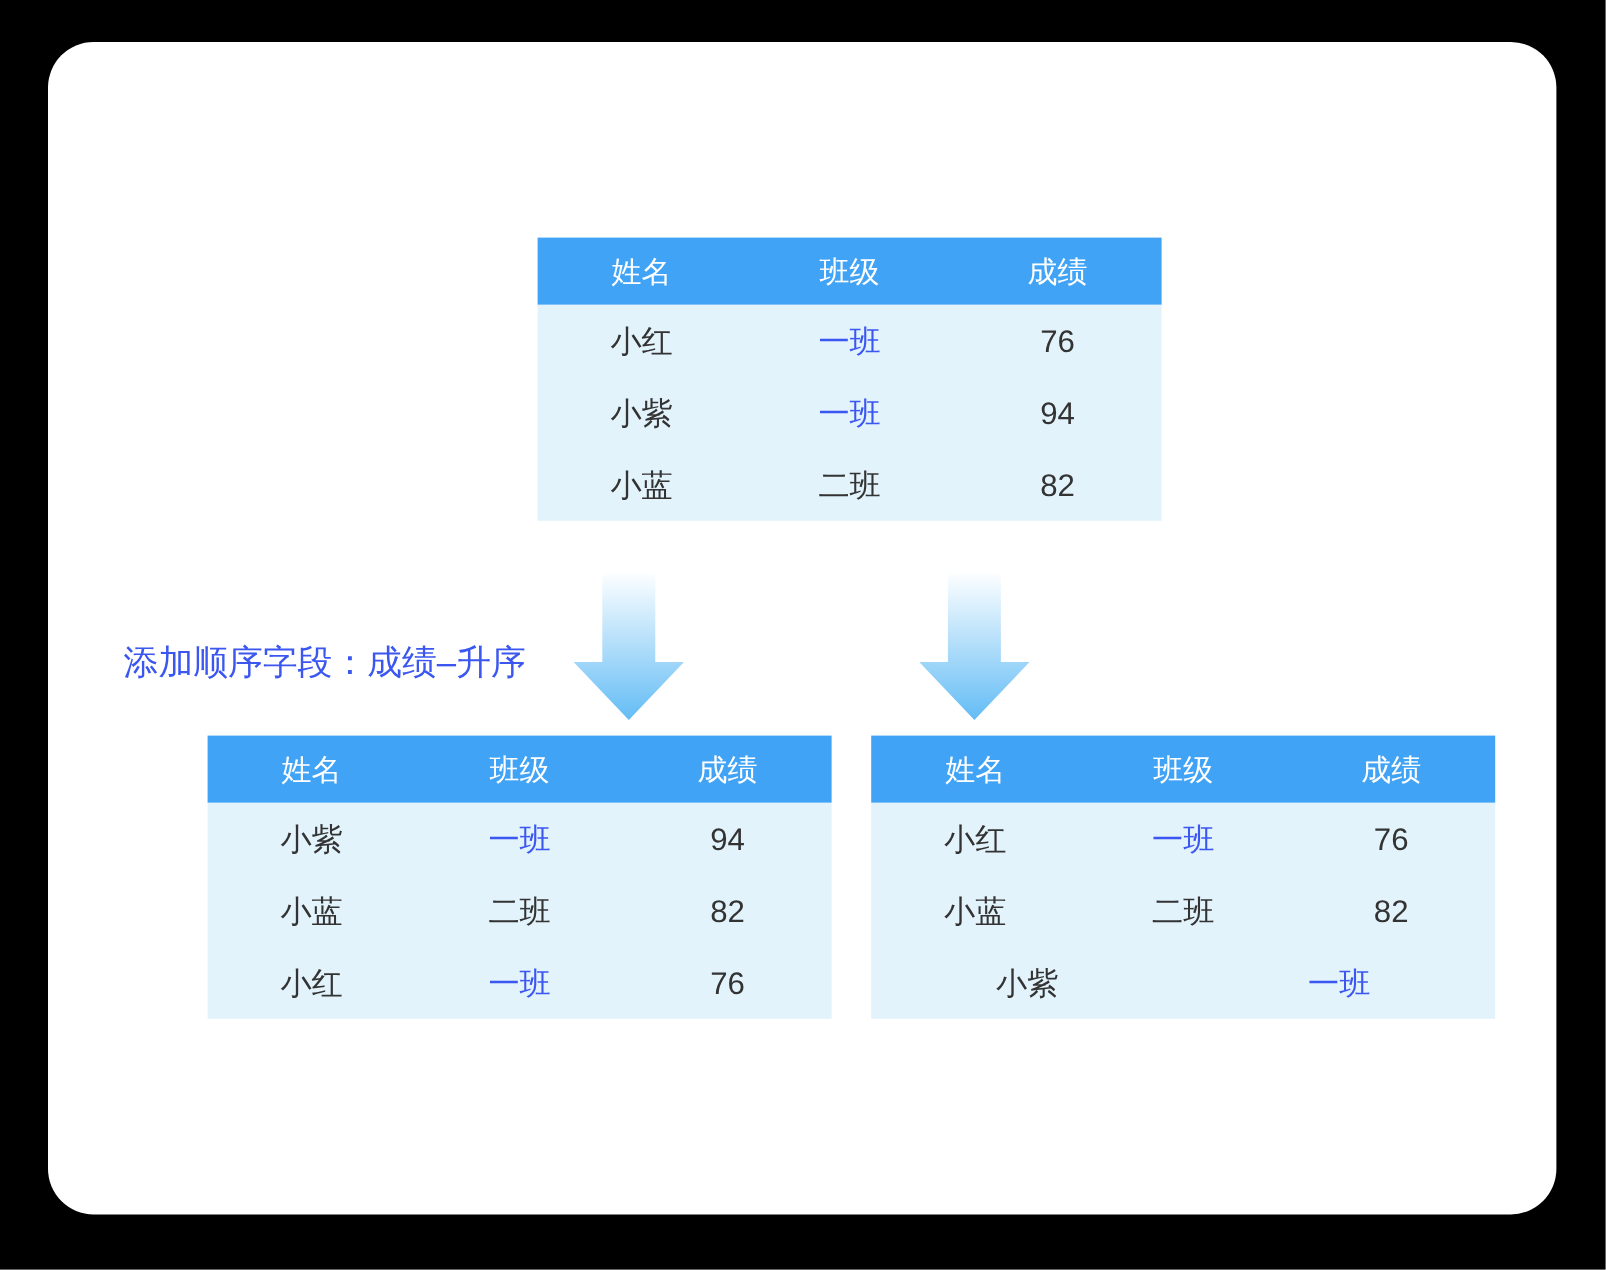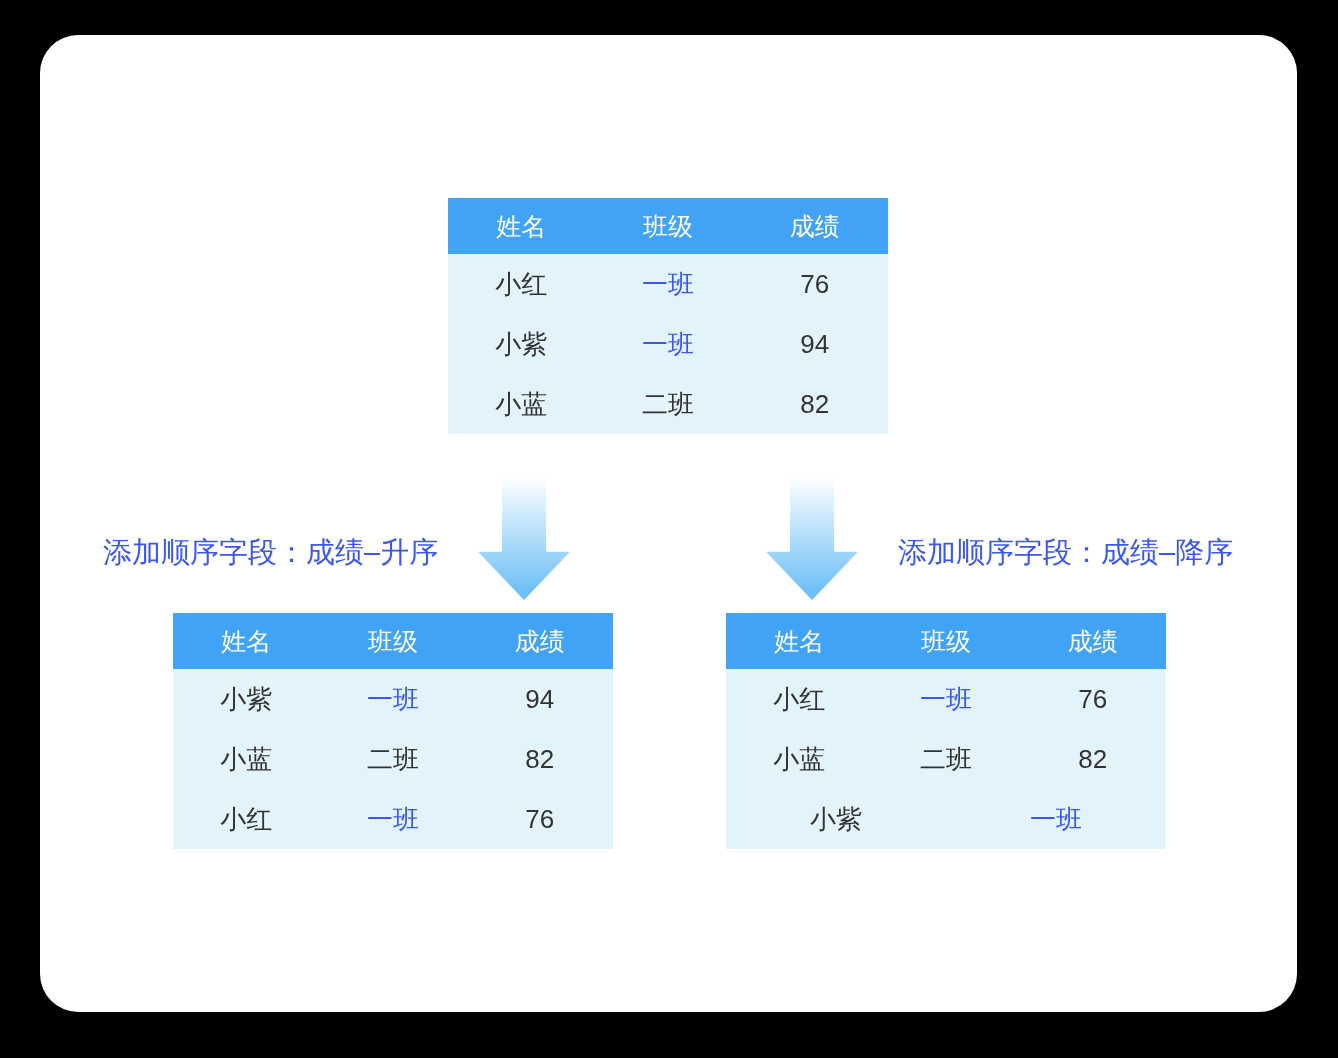--- a/index.html
+++ b/index.html
@@ -12,21 +12,21 @@
   }
   .card{
     position:absolute;
     left:40px;top:35px;
     width:1257px;height:977px;
     background:var(--card-bg,#ffffff);
     border-radius:38px;
   }
   .score-table{
     position:absolute;
-    width:440px;
+    width:520px;
   }
   .thead{
     display:flex;
     height:56px;
     background:var(--header-bg,#41a3f6);
   }
   .th{
     flex:1;
     display:flex;align-items:center;justify-content:center;
     color:var(--header-text,#ffffff);
@@ -94,21 +94,20 @@
       </div>
       <div class="trow">
         <div class="td">小蓝</div>
         <div class="td">二班</div>
         <div class="td">82</div>
       </div>
     </div>
   </div>
 
   <div class="flow-label label-ascending">添加顺序字段：成绩–升序</div>
-  <div class="flow-label label-descending">添加顺序字段：成绩–降序</div>
 
   <div class="down-arrow arrow-ascending"></div>
   <div class="down-arrow arrow-descending"></div>
 
   <div class="score-table table-ascending">
     <div class="thead">
       <div class="th">姓名</div>
       <div class="th">班级</div>
       <div class="th">成绩</div>
     </div>

